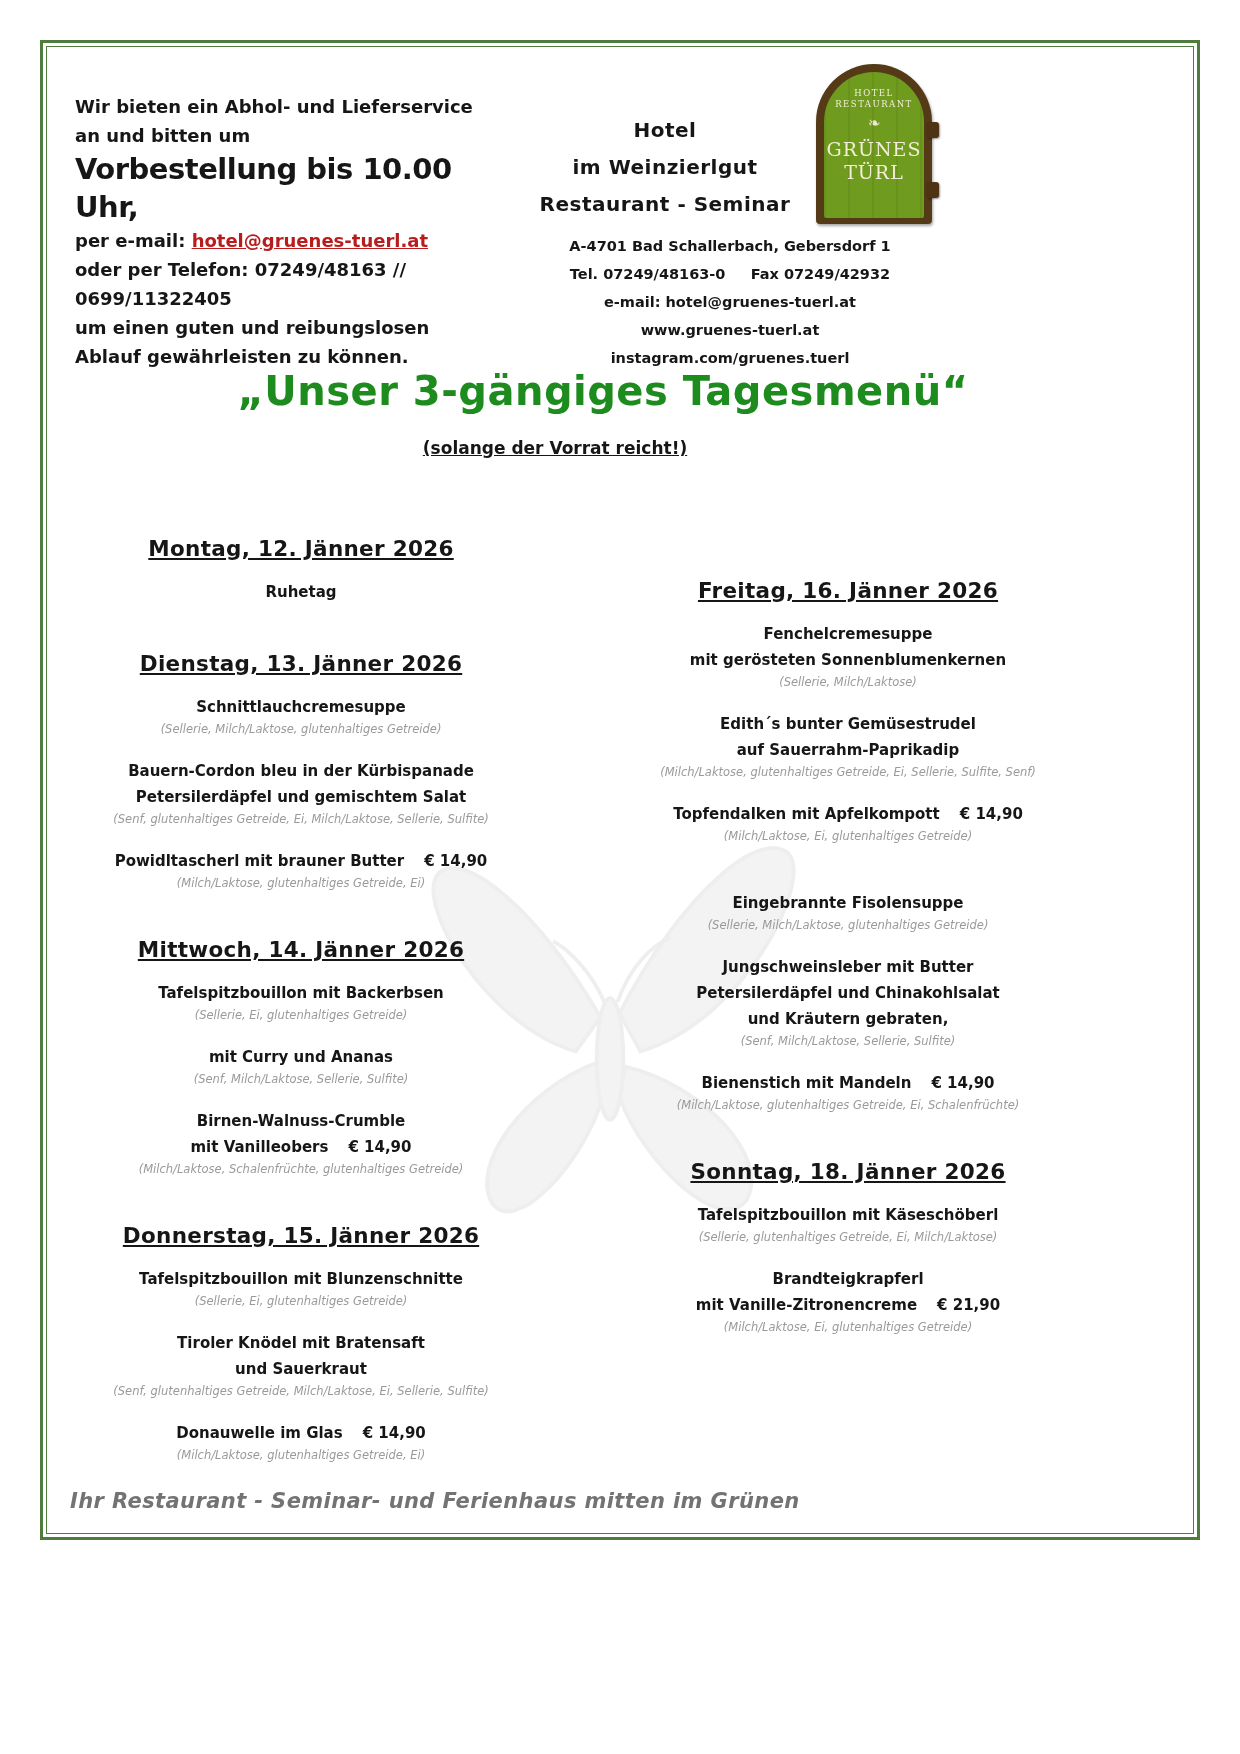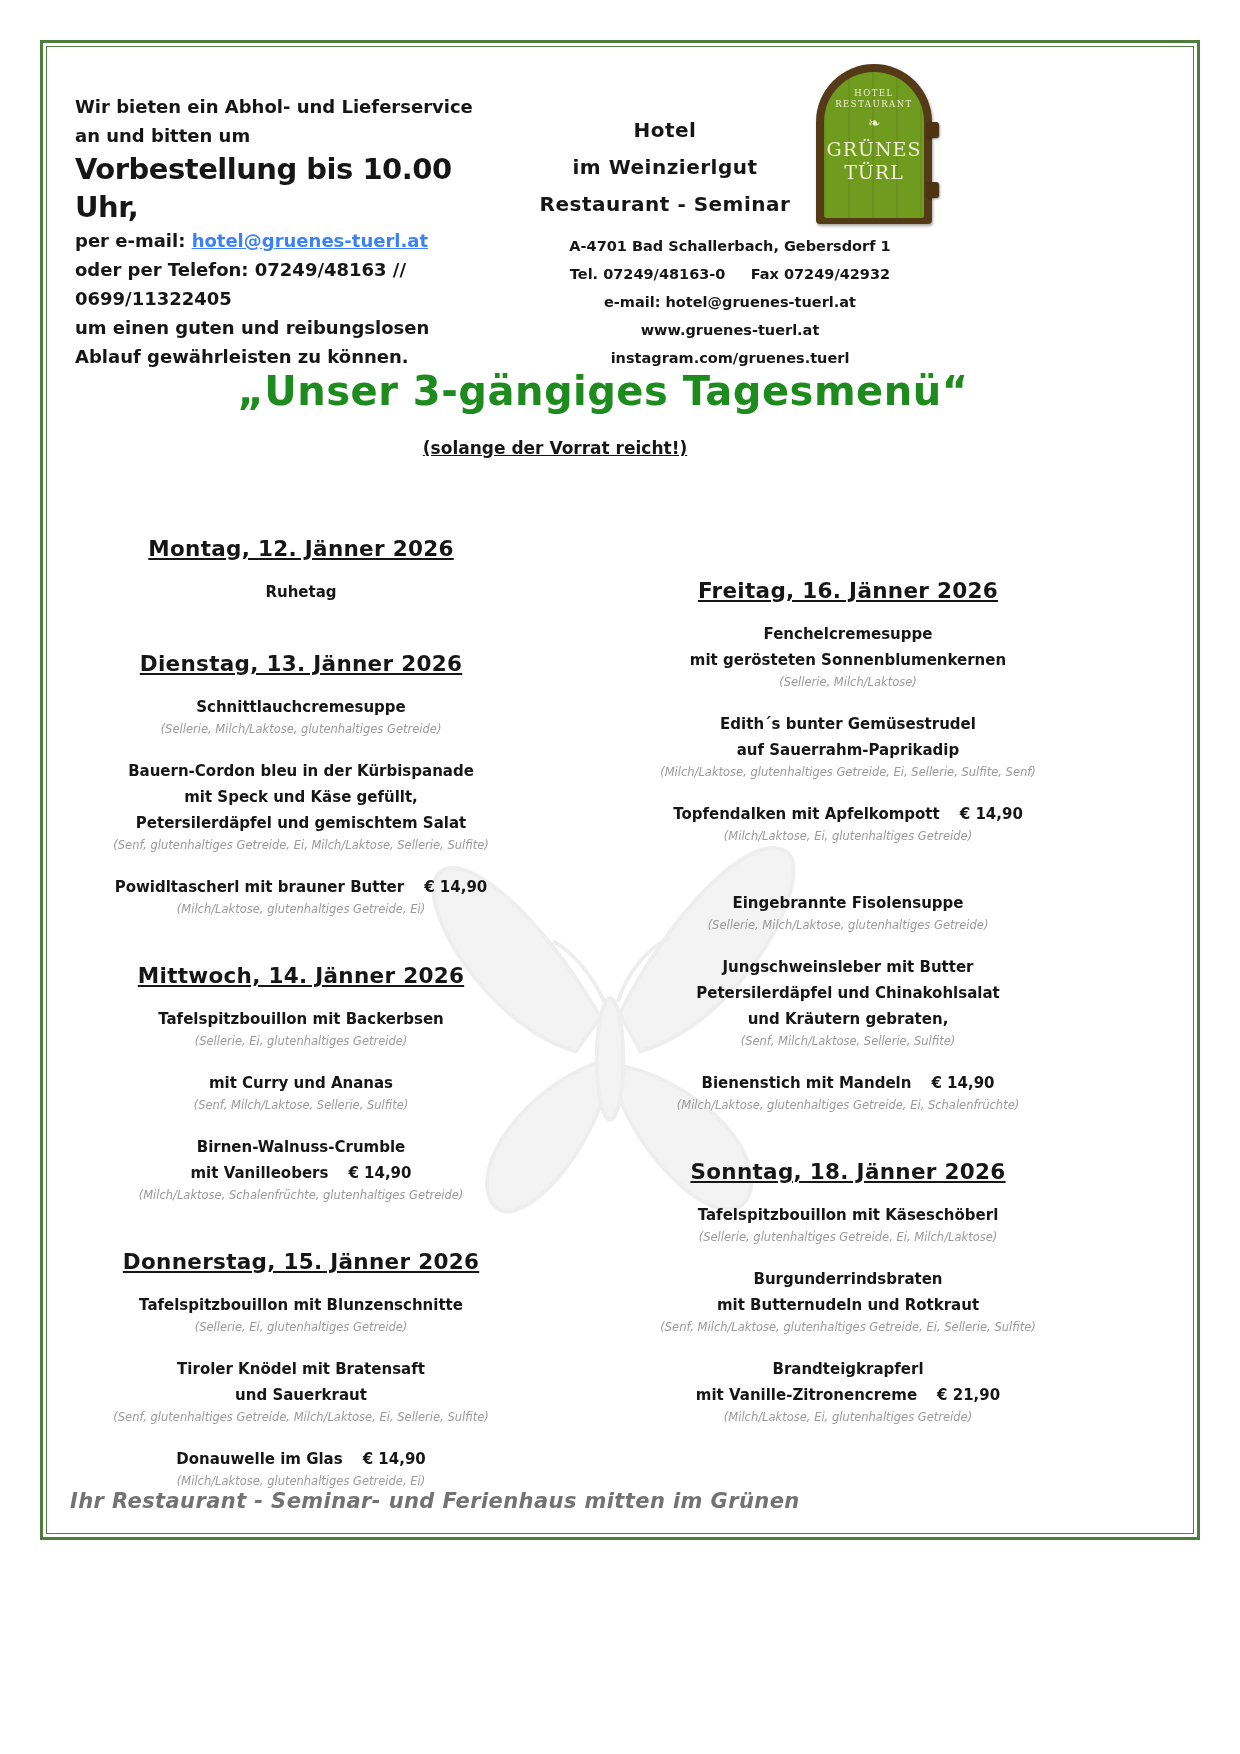--- a/index.html
+++ b/index.html
@@ -16,21 +16,21 @@
   .frame-inner{
     position:absolute;left:3px;top:3px;right:3px;bottom:3px;
     border:1px solid #4e7d3d;
   }
   
   .watermark{position:absolute;left:420px;top:760px;width:380px;height:560px;opacity:.6;}
   
   .service-note{position:absolute;left:75px;top:92px;width:440px;text-align:left;
     font-size:18px;line-height:29px;font-weight:600;}
   .service-note .big{font-size:29px;line-height:38px;font-weight:700;letter-spacing:-.5px;}
-  .service-note a{color:#3b82f6;text-decoration:underline;font-weight:700;cursor:pointer;}
+  .service-note a{color:#b91c1c;text-decoration:underline;font-weight:700;cursor:pointer;}
   
   .hotel-title{position:absolute;left:530px;top:112px;width:270px;text-align:center;
     font-size:20px;line-height:37px;font-weight:800;letter-spacing:.5px;}
   .address{position:absolute;left:530px;top:232px;width:400px;text-align:center;
     font-size:14.5px;line-height:28px;font-weight:700;}
   .addr-line{white-space:pre-wrap;}
   
   .logo{position:absolute;left:816px;top:64px;width:116px;height:160px;}
   .logo .door-frame{position:absolute;inset:0;background:#553a17;
     border-radius:58px 58px 4px 4px;box-shadow:1px 2px 3px rgba(0,0,0,.35);}
@@ -143,21 +143,20 @@
       </div>
     </div>
     <div class="day-section">
       <div class="day-heading">Dienstag, 13. Jänner 2026</div>
       <div class="menu-item">
         <div class="dish-line">Schnittlauchcremesuppe</div>
         <div class="allergens">(Sellerie, Milch/Laktose, glutenhaltiges Getreide)</div>
       </div>
       <div class="menu-item">
         <div class="dish-line">Bauern-Cordon bleu in der Kürbispanade</div>
-        <div class="dish-line">mit Speck und Käse gefüllt,</div>
         <div class="dish-line">Petersilerdäpfel und gemischtem Salat</div>
         <div class="allergens">(Senf, glutenhaltiges Getreide, Ei, Milch/Laktose, Sellerie, Sulfite)</div>
       </div>
       <div class="menu-item">
         <div class="dish-line">Powidltascherl mit brauner Butter<span class="price">€ 14,90</span></div>
         <div class="allergens">(Milch/Laktose, glutenhaltiges Getreide, Ei)</div>
       </div>
     </div>
     <div class="day-section">
       <div class="day-heading">Mittwoch, 14. Jänner 2026</div>
@@ -226,25 +225,20 @@
         <div class="allergens">(Milch/Laktose, glutenhaltiges Getreide, Ei, Schalenfrüchte)</div>
       </div>
     </div>
     <div class="day-section">
       <div class="day-heading">Sonntag, 18. Jänner 2026</div>
       <div class="menu-item">
         <div class="dish-line">Tafelspitzbouillon mit Käseschöberl</div>
         <div class="allergens">(Sellerie, glutenhaltiges Getreide, Ei, Milch/Laktose)</div>
       </div>
       <div class="menu-item">
-        <div class="dish-line">Burgunderrindsbraten</div>
-        <div class="dish-line">mit Butternudeln und Rotkraut</div>
-        <div class="allergens">(Senf, Milch/Laktose, glutenhaltiges Getreide, Ei, Sellerie, Sulfite)</div>
-      </div>
-      <div class="menu-item">
         <div class="dish-line">Brandteigkrapferl</div>
         <div class="dish-line">mit Vanille-Zitronencreme<span class="price">€ 21,90</span></div>
         <div class="allergens">(Milch/Laktose, Ei, glutenhaltiges Getreide)</div>
       </div>
     </div>
   </div>
 
 <div class="footer">Ihr Restaurant - Seminar- und Ferienhaus mitten im Grünen</div>
 
 </body></html>

